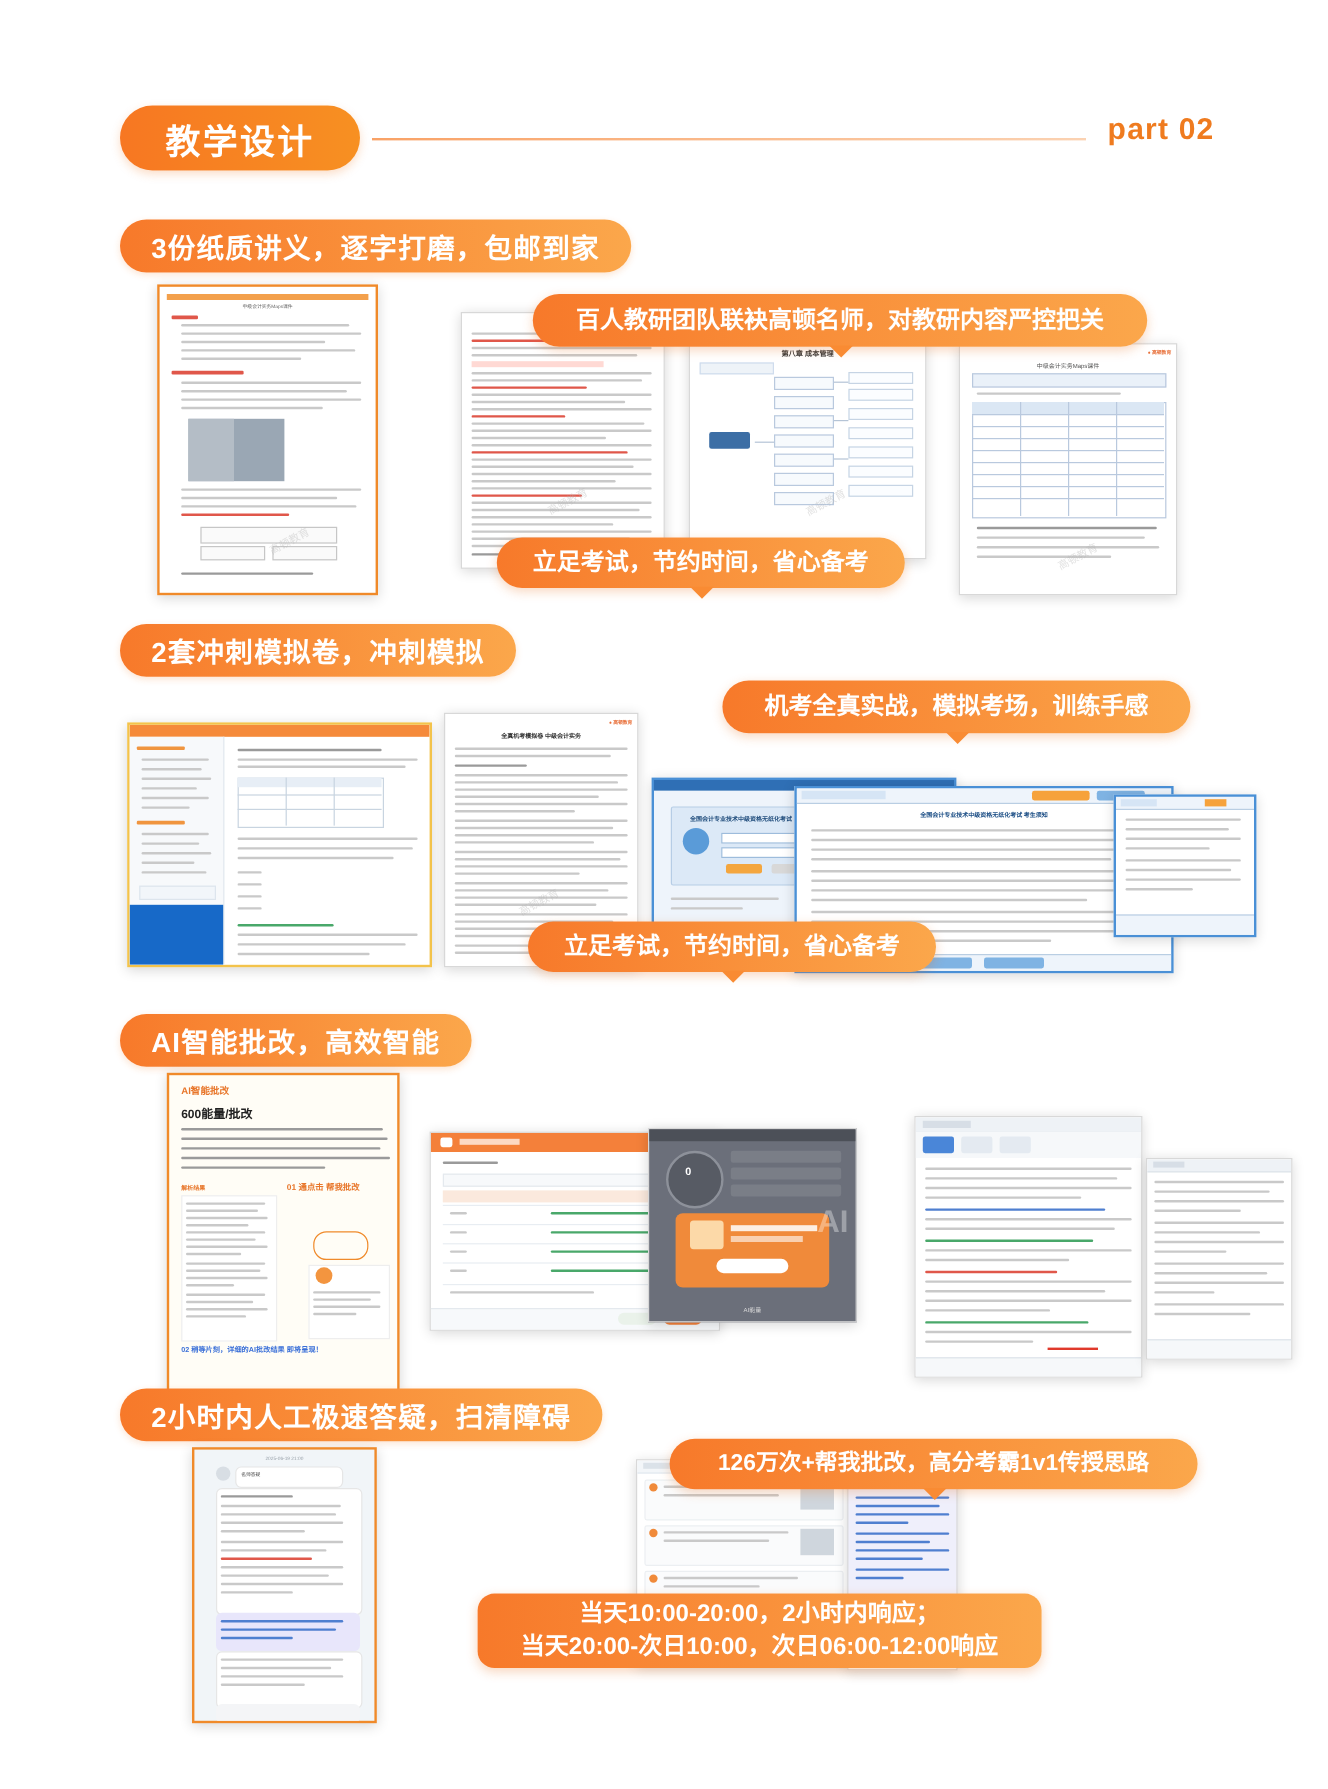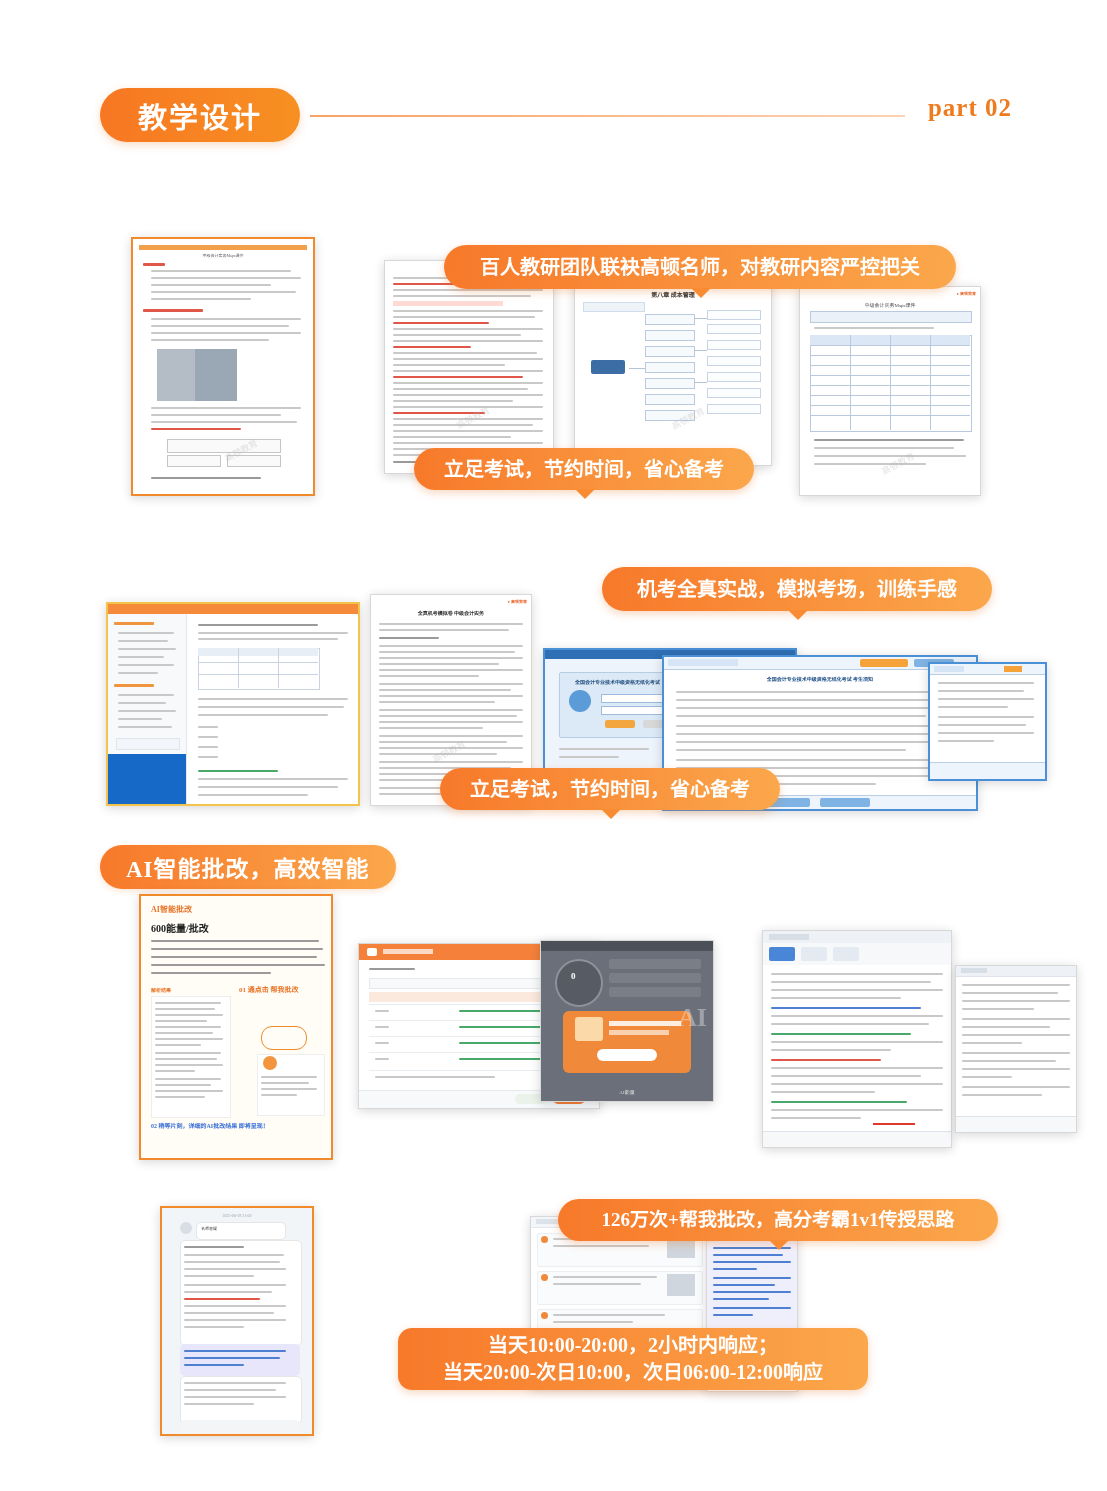--- a/index.html
+++ b/index.html
@@ -4,21 +4,21 @@
 <style>
   html,body{margin:0;padding:0;}
   body{
     width:1107px;height:1491px;
     background:#ffffff;
     font-family:"Liberation Sans","DejaVu Sans",sans-serif;
     color:#333;
     position:relative;
     overflow:hidden;
   }
-  .page{position:relative;width:1107px;height:1162px;font-family:Liberation Serif, serif;}
+  .page{position:relative;width:1107px;height:1162px;}
 
   
   .header{position:absolute;left:0;top:88px;width:1107px;height:60px;}
   .header-pill{
     position:absolute;left:100px;top:0;
     width:200px;height:54px;border-radius:27px;
     background:linear-gradient(90deg,#f77722 0%,#f79022 100%);
     display:flex;align-items:center;justify-content:center;
     color:#fff;font-size:29px;font-weight:bold;letter-spacing:2px;
     box-shadow:0 3px 8px rgba(240,120,30,.25);
@@ -99,20 +99,21 @@
 <body>
 
 <div class="page">
 
   <div class="header">
     <div class="header-pill">教学设计</div>
     <div class="header-line"></div>
     <div class="header-part">part 02</div>
   </div>
 
+  <div class="sec-title" style="left:100px;top:183px;">3份纸质讲义，逐字打磨，包邮到家</div>
 
   <div class="doc b-orange" style="left:131px;top:237px;width:180px;height:255px;">
     <div class="blk" style="left:6px;top:6px;width:168px;height:5px;background:#f3a04c;"></div>
     <div class="doc-title" style="top:13px;font-size:4px;color:#666;">中级会计实务Maps课件</div>
     <div class="ln" style="left:10px;top:24px;width:22px;background:#e0574a;height:3px;"></div>
     <div class="ln" style="left:18px;top:31px;width:140px;"></div>
     <div class="ln" style="left:18px;top:38px;width:150px;"></div>
     <div class="ln" style="left:18px;top:45px;width:120px;"></div>
     <div class="ln" style="left:18px;top:52px;width:145px;"></div>
     <div class="ln" style="left:18px;top:59px;width:100px;"></div>
@@ -215,20 +216,21 @@
     <div class="ln dark" style="left:14px;top:152px;width:150px;"></div>
     <div class="ln" style="left:14px;top:160px;width:140px;"></div>
     <div class="ln" style="left:14px;top:168px;width:152px;"></div>
     <div class="ln" style="left:14px;top:176px;width:112px;"></div>
     <div class="watermark" style="left:80px;top:170px;">高顿教育</div>
   </div>
 
   <div class="bubble tail-down" style="left:444px;top:245px;width:512px;height:44px;font-size:20px;">百人教研团队联袂高顿名师，对教研内容严控把关</div>
   <div class="bubble tail-down" style="left:414px;top:448px;width:340px;height:42px;font-size:20px;">立足考试，节约时间，省心备考</div>
 
+  <div class="sec-title" style="left:100px;top:520px;">2套冲刺模拟卷，冲刺模拟</div>
 
   <div class="doc b-yellow" style="left:106px;top:602px;width:250px;height:200px;">
     <div class="blk" style="left:0;top:0;width:250px;height:10px;background:#f58a3a;"></div>
     <div class="blk" style="left:0;top:10px;width:78px;height:190px;background:#f7f9fb;border-right:1px solid #e2e8ee;"></div>
     <div class="ln" style="left:6px;top:18px;width:40px;background:#f0953f;height:3px;"></div>
     <div class="ln" style="left:10px;top:28px;width:56px;"></div>
     <div class="ln" style="left:10px;top:36px;width:50px;"></div>
     <div class="ln" style="left:10px;top:44px;width:58px;"></div>
     <div class="ln" style="left:10px;top:52px;width:46px;"></div>
     <div class="ln" style="left:10px;top:60px;width:56px;"></div>
@@ -476,20 +478,21 @@
     <div class="ln" style="left:6px;top:86px;width:108px;"></div>
     <div class="ln" style="left:6px;top:94px;width:94px;"></div>
     <div class="ln" style="left:6px;top:102px;width:108px;"></div>
     <div class="ln" style="left:6px;top:110px;width:50px;"></div>
     <div class="ln" style="left:6px;top:120px;width:108px;"></div>
     <div class="ln" style="left:6px;top:128px;width:80px;"></div>
     <div class="blk" style="left:0;top:150px;width:120px;height:16px;background:#f6f8fa;border-top:1px solid #dde3e9;"></div>
   </div>
 
 
+  <div class="sec-title" style="left:100px;top:1157px;">2小时内人工极速答疑，扫清障碍</div>
 
   <div class="doc b-orange" style="left:160px;top:1206px;width:150px;height:226px;background:#f1f5f8;">
     <div style="position:absolute;left:0;top:5px;width:100%;text-align:center;font-size:4px;color:#9aa3ab;">2025-06-19 21:00</div>
     <div class="cb left" style="left:34px;top:14px;width:80px;height:10px;">
       <span>名师答疑</span>
     </div>
     <div class="blk" style="left:18px;top:14px;width:12px;height:12px;border-radius:50%;background:#d8dee4;"></div>
     <div class="cb left" style="left:18px;top:32px;width:112px;height:98px;"></div>
     <div class="ln dark" style="left:22px;top:38px;width:60px;"></div>
     <div class="ln" style="left:22px;top:46px;width:100px;"></div>

